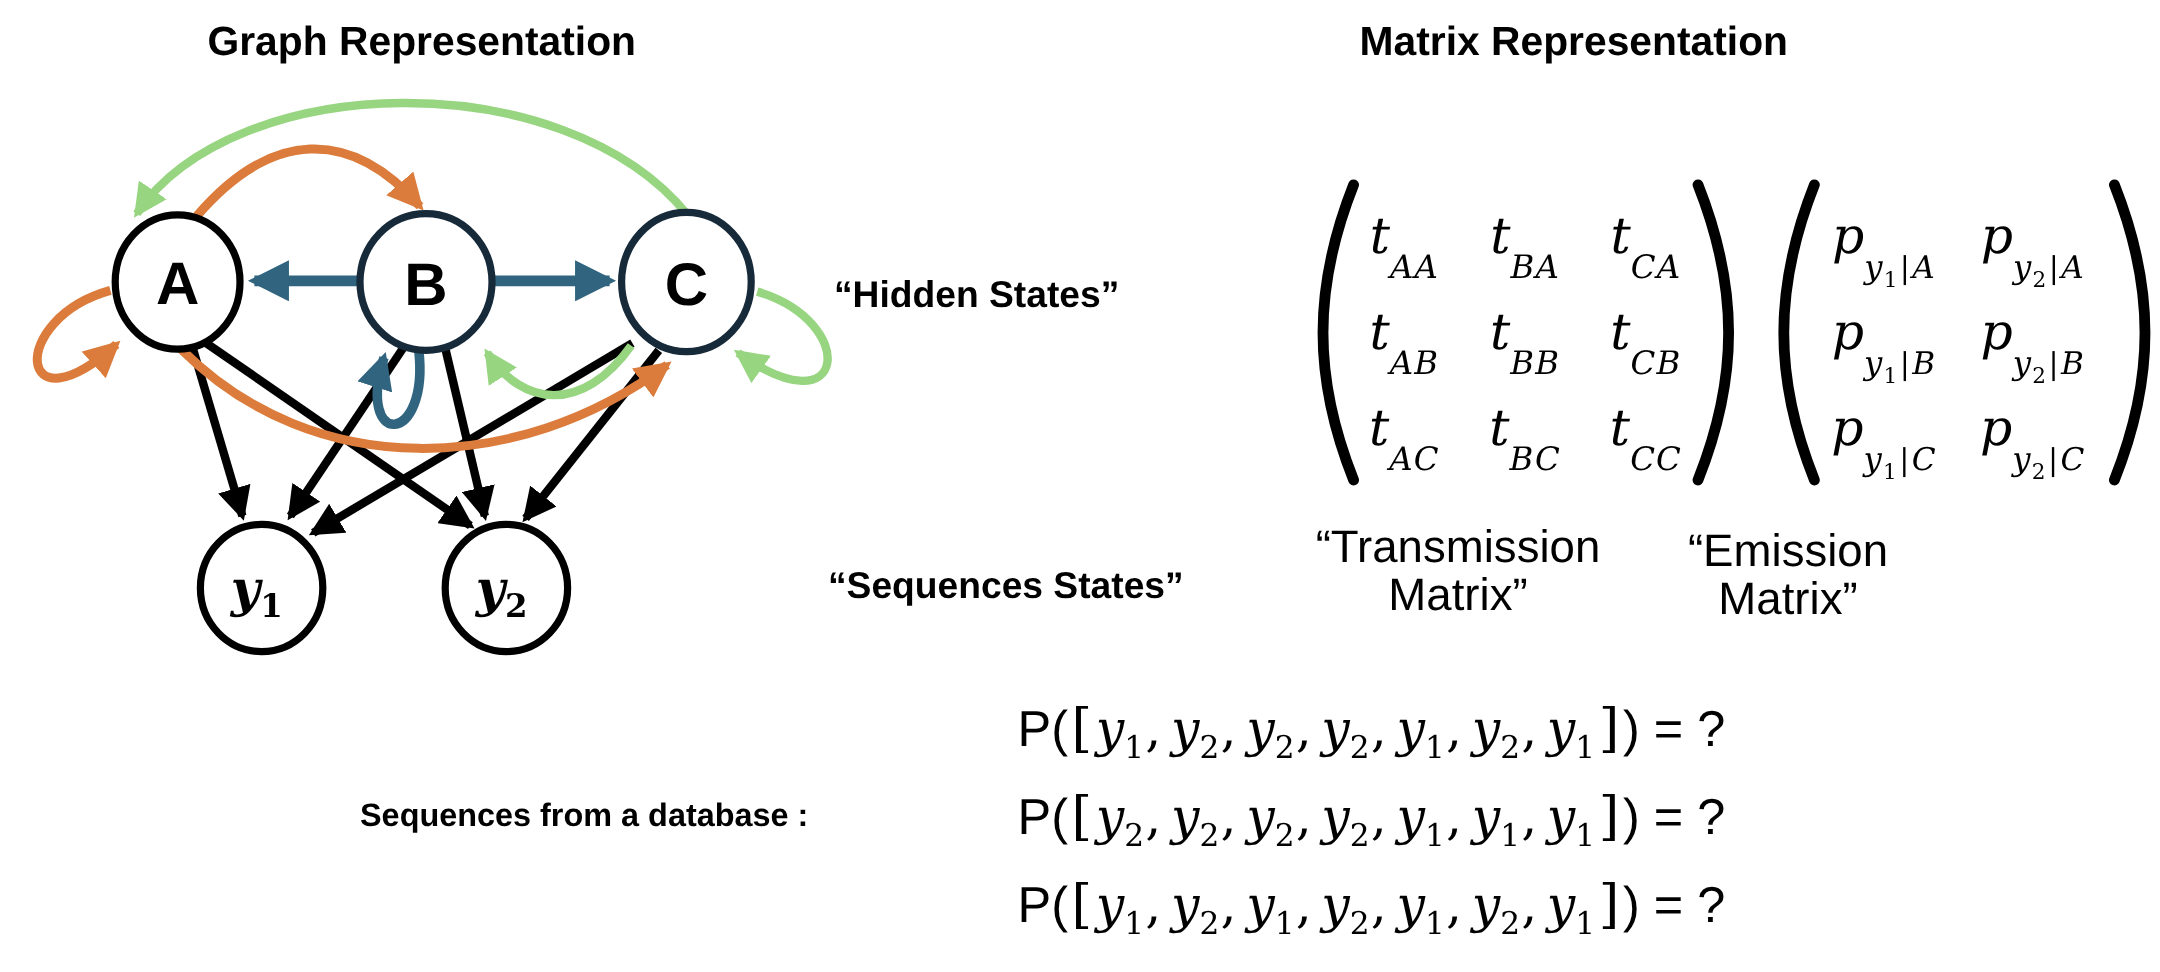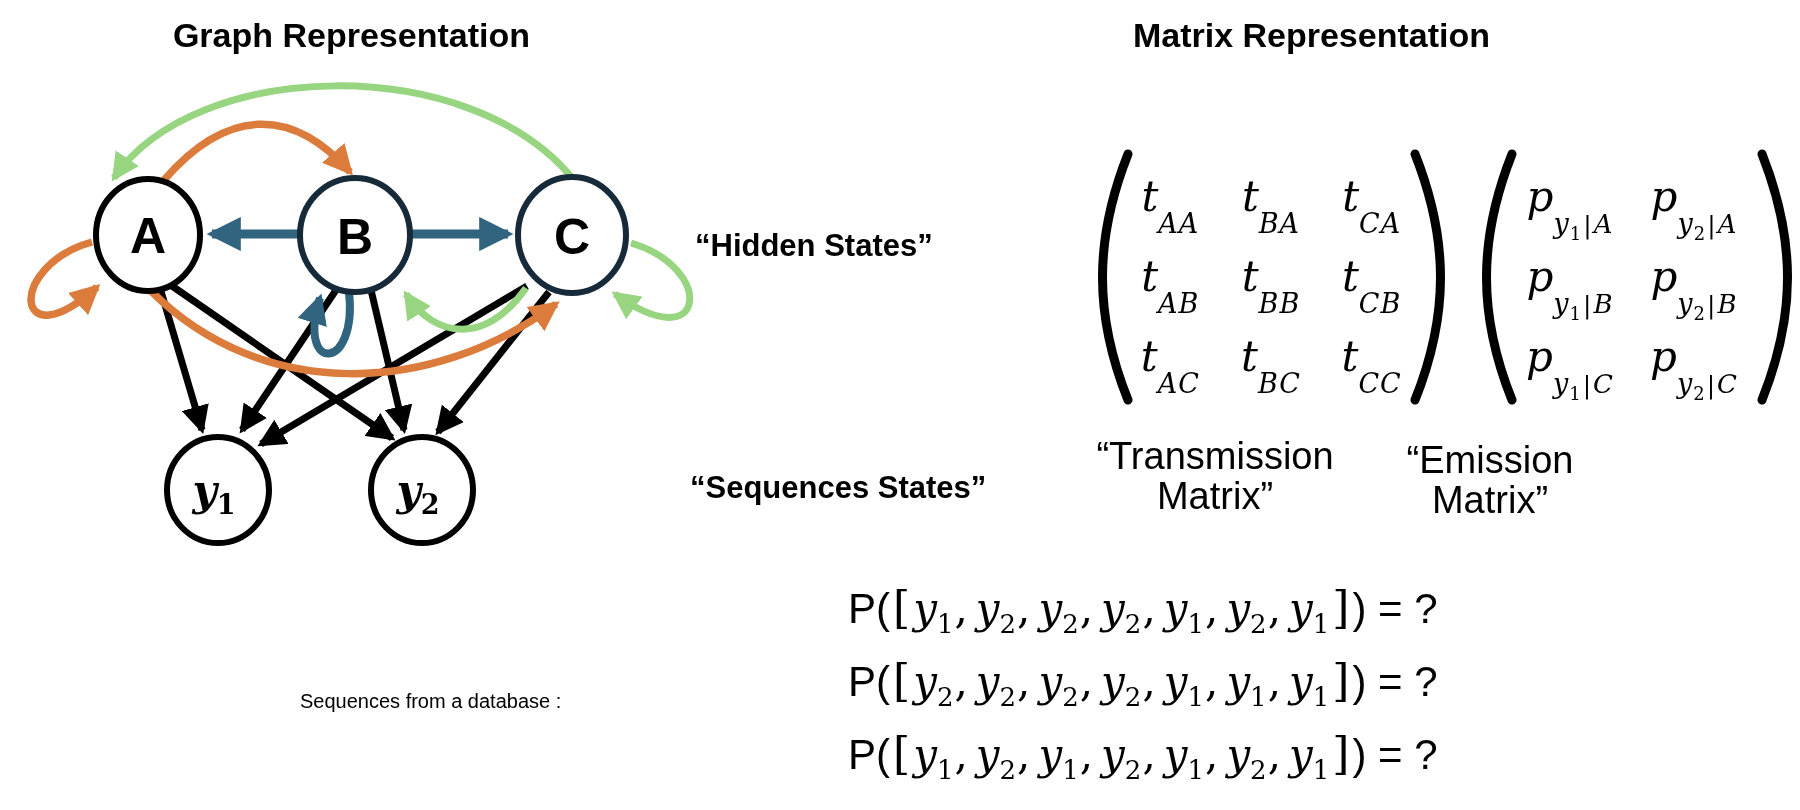--- a/index.html
+++ b/index.html
@@ -21,21 +21,21 @@
   .mvar{font-family:"DejaVu Serif",serif;font-style:italic;font-size:42px;line-height:1;}
   .msub{font-family:"DejaVu Serif",serif;font-style:italic;font-size:27px;line-height:1;
         position:relative;top:12px;letter-spacing:1px;margin-top:28px;}
   .mvary{font-family:"DejaVu Serif",serif;font-style:italic;font-size:27px;}
   .msubsub{font-family:"DejaVu Serif",serif;font-style:normal;font-size:18px;position:relative;top:7px;}
   .mbar{font-family:"DejaVu Serif",serif;font-style:normal;font-size:25px;padding:0 1px;}
   .mvarg{font-family:"DejaVu Serif",serif;font-style:italic;font-size:26px;}
   .matrix-caption{font-size:38px;text-align:center;line-height:40px;font-weight:normal;}
   #tmatrix-caption{left:1065px;top:436px;width:300px;}
   #ematrix-caption{left:1340px;top:440px;width:300px;}
-  #sequences-label{left:300px;top:690px;font-weight:normal;font-size:20px;white-space:nowrap;}
+  #sequences-label{left:300px;top:664px;font-weight:bold;font-size:27px;white-space:nowrap;}
   #seq-lines{left:848px;top:582px;}
   .seq-line{height:73px;display:flex;align-items:baseline;white-space:nowrap;}
   .seq-p{font-family:"Liberation Sans",sans-serif;font-size:42px;}
   .seq-br{font-family:"DejaVu Serif",serif;font-size:44px;padding:0 3px;}
   .seq-y{font-family:"DejaVu Serif",serif;font-style:italic;font-size:42px;}
   .seq-sub{font-family:"DejaVu Serif",serif;font-style:normal;font-size:26px;position:relative;top:10px;}
   .seq-comma{font-family:"DejaVu Serif",serif;font-size:42px;margin:0 8px 0 1px;}
   .node-letter{font-family:"Liberation Sans",sans-serif;font-weight:bold;font-size:50px;}
   .ynode-letter{font-family:"DejaVu Serif",serif;font-weight:bold;font-style:italic;font-size:42px;}
   .ynode-sub{font-family:"DejaVu Serif",serif;font-weight:bold;font-style:normal;font-size:27px;}

